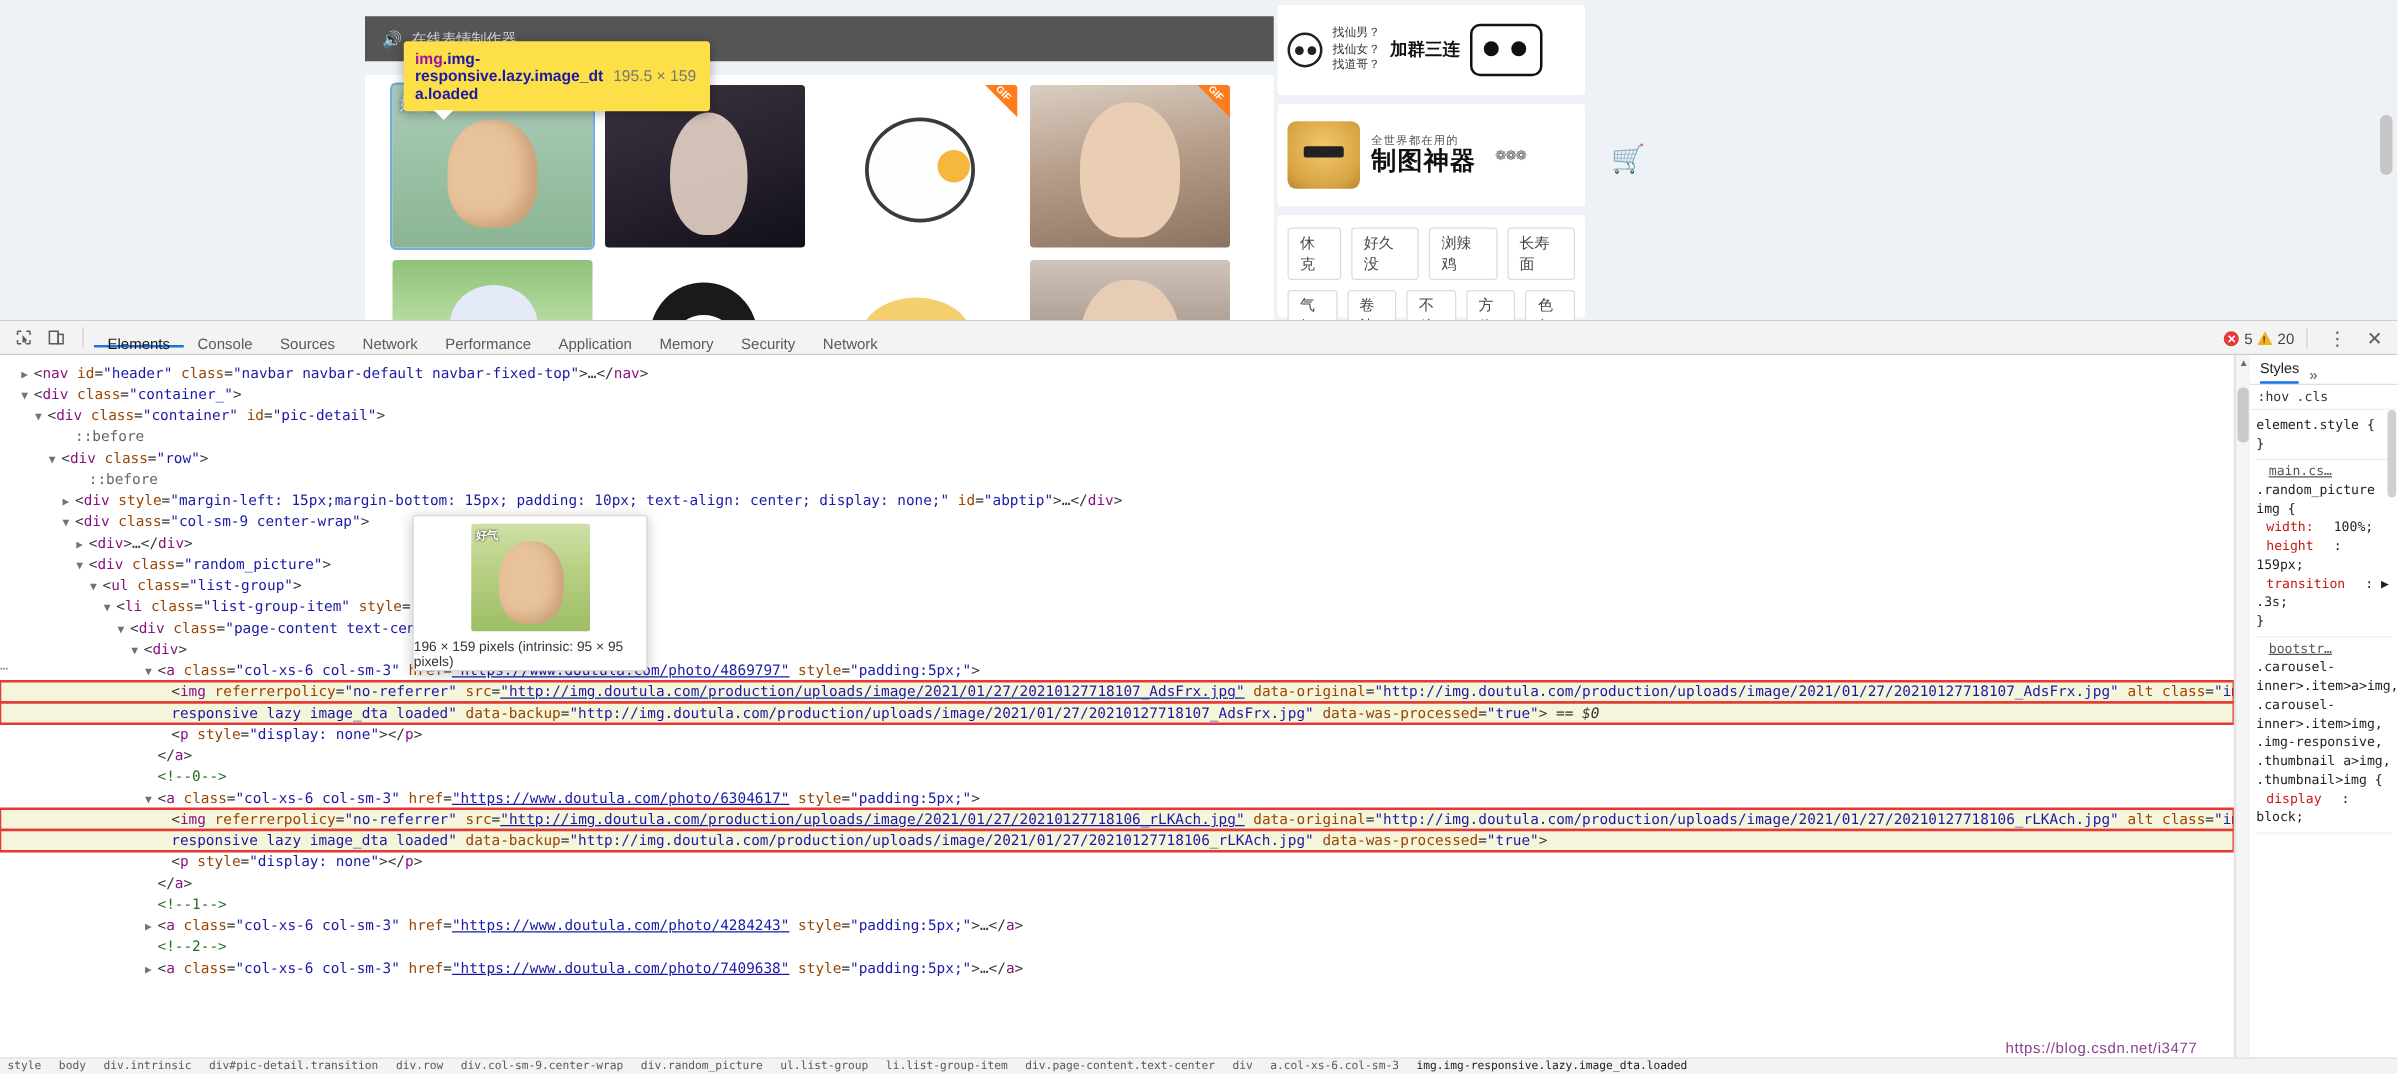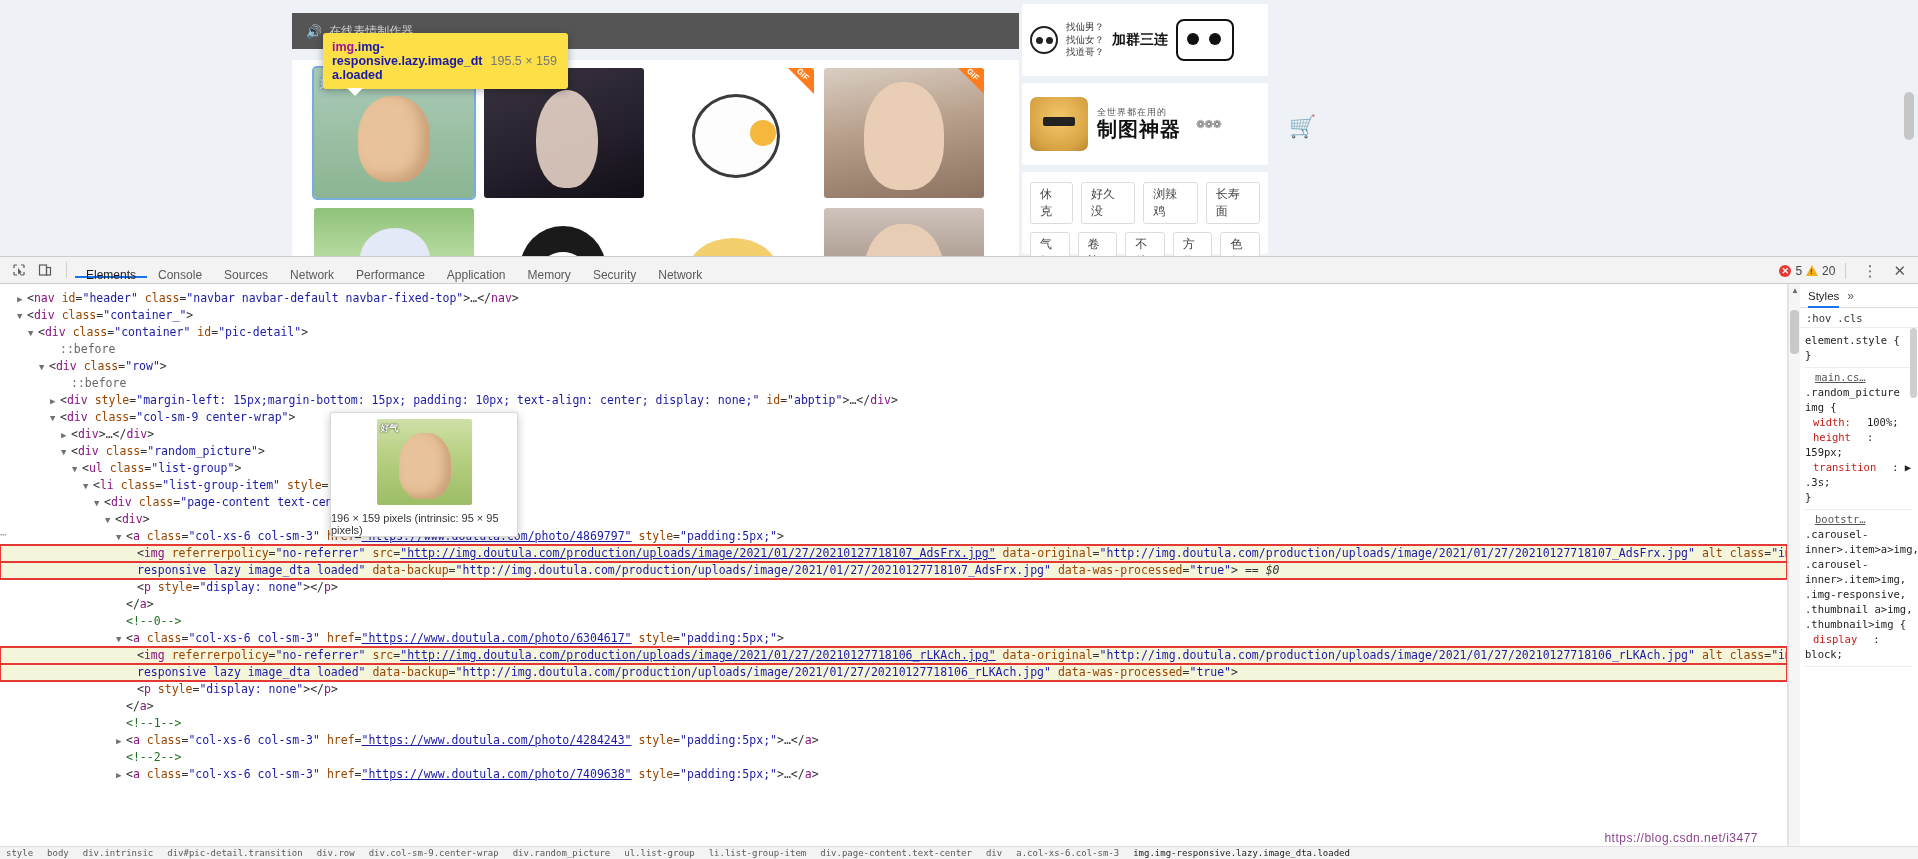--- a/index.html
+++ b/index.html
@@ -203,21 +203,21 @@
   .styles-pane {
     width:118px; flex:0 0 118px; background:#fff; position:relative;
     display:flex; flex-direction:column;
   }
   .styles-scrollrail { width:12px; flex:0 0 12px; background:#f5f5f5; position:relative; border-left:1px solid #e6e6e6;}
   .srail-up { position:absolute; top:2px; left:2px; font-size:8px; color:#6a6a6a; }
   .srail-dn { position:absolute; bottom:2px; left:2px; font-size:8px; color:#6a6a6a; }
   .srail-thumb { position:absolute; top:26px; left:1px; width:9px; height:44px; background:#c9c9c9; border-radius:4px; }
 
   .styles-header {
-    height:24px; border-bottom:1px solid #e0e0e0; display:flex; align-items:center;
+    height:24px; border-bottom:1px solid #e0e0e0; display:flex; align-items:flex-end;
     padding:0 8px; gap:8px; background:#fff;
   }
   .styles-header .st-tab { font-size:11.5px; color:#222; height:24px; line-height:24px; box-shadow:inset 0 -2px 0 #1a73e8; }
   .styles-header .st-more { font-size:12px; color:#5a5a5a; }
   .styles-sub {
     height:20px; display:flex; align-items:center; gap:6px; padding:0 6px;
     font-family:"DejaVu Sans Mono", monospace; font-size:10.5px; color:#333;
     border-bottom:1px solid #ededed; background:#fff;
   }
   .styles-body {

